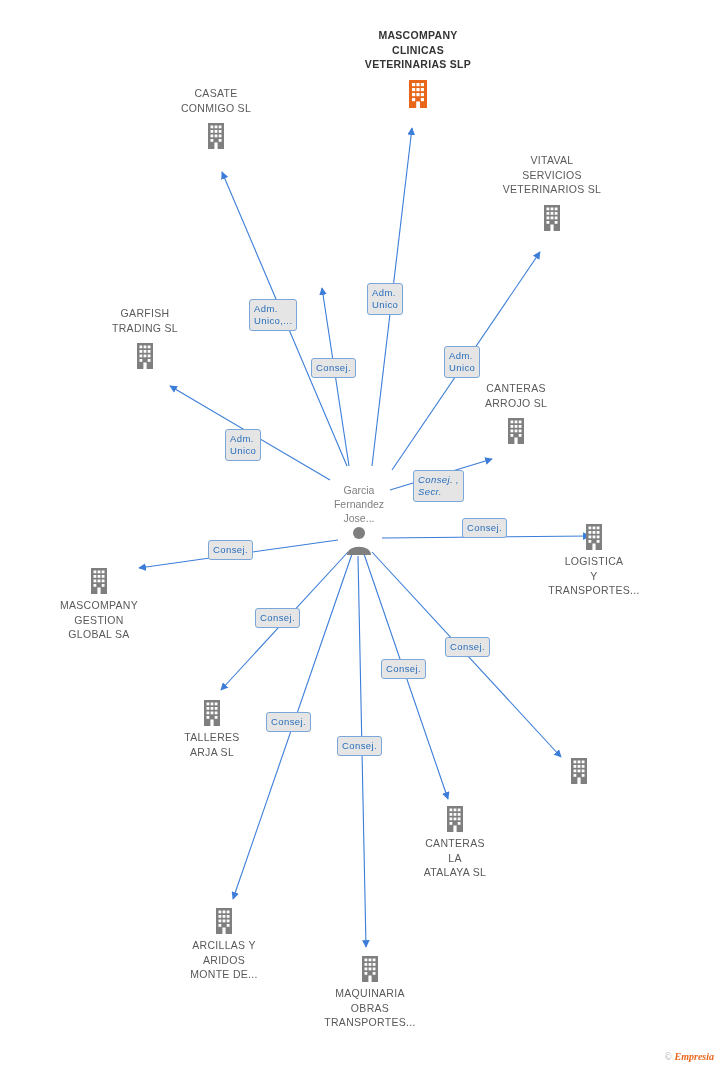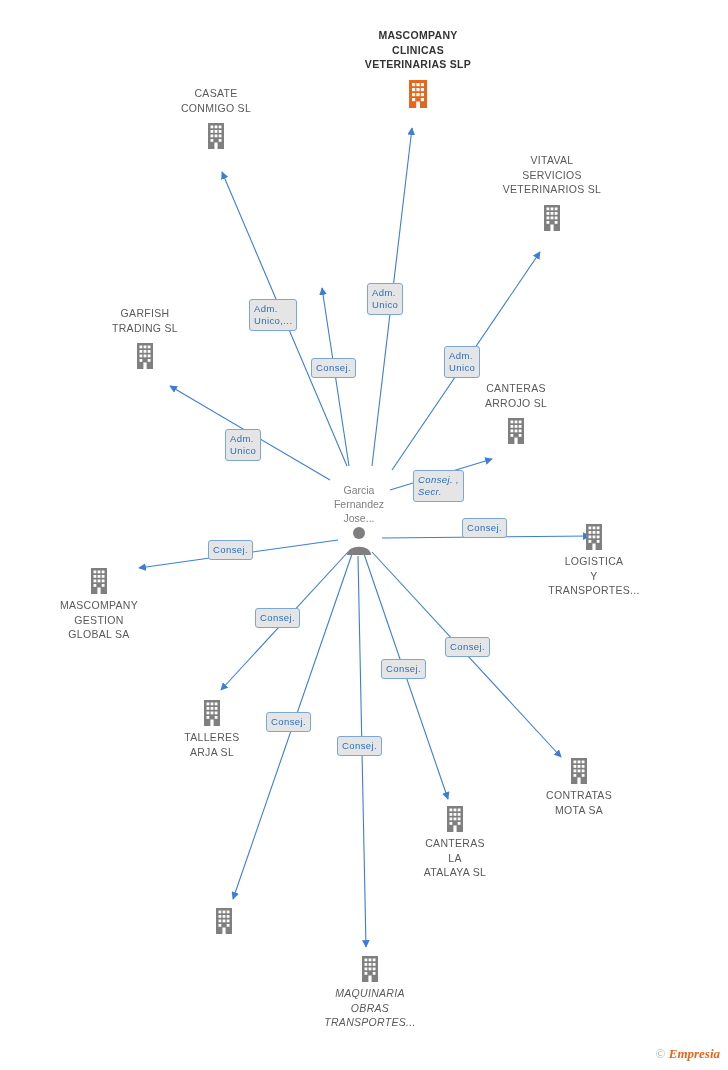--- a/index.html
+++ b/index.html
@@ -79,23 +79,23 @@
     color: #2a6ebb;
     font-size: 9.5px;
     line-height: 12px;
     padding: 3px 4px;
     white-space: pre-line;
     text-align: left;
     letter-spacing: 0.4px;
   }
   .watermark {
     position: absolute;
-    right: 8px;
+    right: 14px;
     bottom: 8px;
-    font-size: 13px;
+    font-size: 10px;
     color: #b0b0b0;
     font-family: "Liberation Serif", serif;
   }
   .watermark .brand {
     color: #e8661a;
     font-style: italic;
     font-weight: bold;
   }
 </style>
 </head>
@@ -348,22 +348,20 @@
             <rect x="16.7" y="11" width="2.8" height="2.8"></rect>
             <rect x="8.5" y="15.5" width="2.8" height="2.8"></rect>
             <rect x="12.6" y="15.5" width="2.8" height="2.8"></rect>
             <rect x="16.7" y="15.5" width="2.8" height="2.8"></rect>
             <rect x="8.5" y="20" width="2.8" height="2.8"></rect>
             <rect x="16.7" y="20" width="2.8" height="2.8"></rect>
             <rect x="12.4" y="23.5" width="3.2" height="6.5"></rect>
           </g>
         </svg>
     </span>
-    <span class="label">CONTRATAS
-MOTA SA</span>
   </div>
 
   <div class="node" style="left:455px; top:802px;">
     <span class="glyph">
       <svg width="28" height="32" viewBox="0 0 28 32">
           <rect x="6" y="4" width="16" height="26" fill="#7f7f7f"></rect>
           <g fill="#ffffff">
             <rect x="8.5" y="6.5" width="2.8" height="2.8"></rect>
             <rect x="12.6" y="6.5" width="2.8" height="2.8"></rect>
             <rect x="16.7" y="6.5" width="2.8" height="2.8"></rect>
@@ -397,23 +395,26 @@
             <rect x="16.7" y="11" width="2.8" height="2.8"></rect>
             <rect x="8.5" y="15.5" width="2.8" height="2.8"></rect>
             <rect x="12.6" y="15.5" width="2.8" height="2.8"></rect>
             <rect x="16.7" y="15.5" width="2.8" height="2.8"></rect>
             <rect x="8.5" y="20" width="2.8" height="2.8"></rect>
             <rect x="16.7" y="20" width="2.8" height="2.8"></rect>
             <rect x="12.4" y="23.5" width="3.2" height="6.5"></rect>
           </g>
         </svg>
     </span>
-  </div>
-
-  <div class="node" style="left:370px; top:952px;font-style:italic;">
+    <span class="label">ARCILLAS Y
+ARIDOS
+MONTE DE...</span>
+  </div>
+
+  <div class="node" style="left:370px; top:952px;">
     <span class="glyph">
       <svg width="28" height="32" viewBox="0 0 28 32">
           <rect x="6" y="4" width="16" height="26" fill="#7f7f7f"></rect>
           <g fill="#ffffff">
             <rect x="8.5" y="6.5" width="2.8" height="2.8"></rect>
             <rect x="12.6" y="6.5" width="2.8" height="2.8"></rect>
             <rect x="16.7" y="6.5" width="2.8" height="2.8"></rect>
             <rect x="8.5" y="11" width="2.8" height="2.8"></rect>
             <rect x="12.6" y="11" width="2.8" height="2.8"></rect>
             <rect x="16.7" y="11" width="2.8" height="2.8"></rect>

